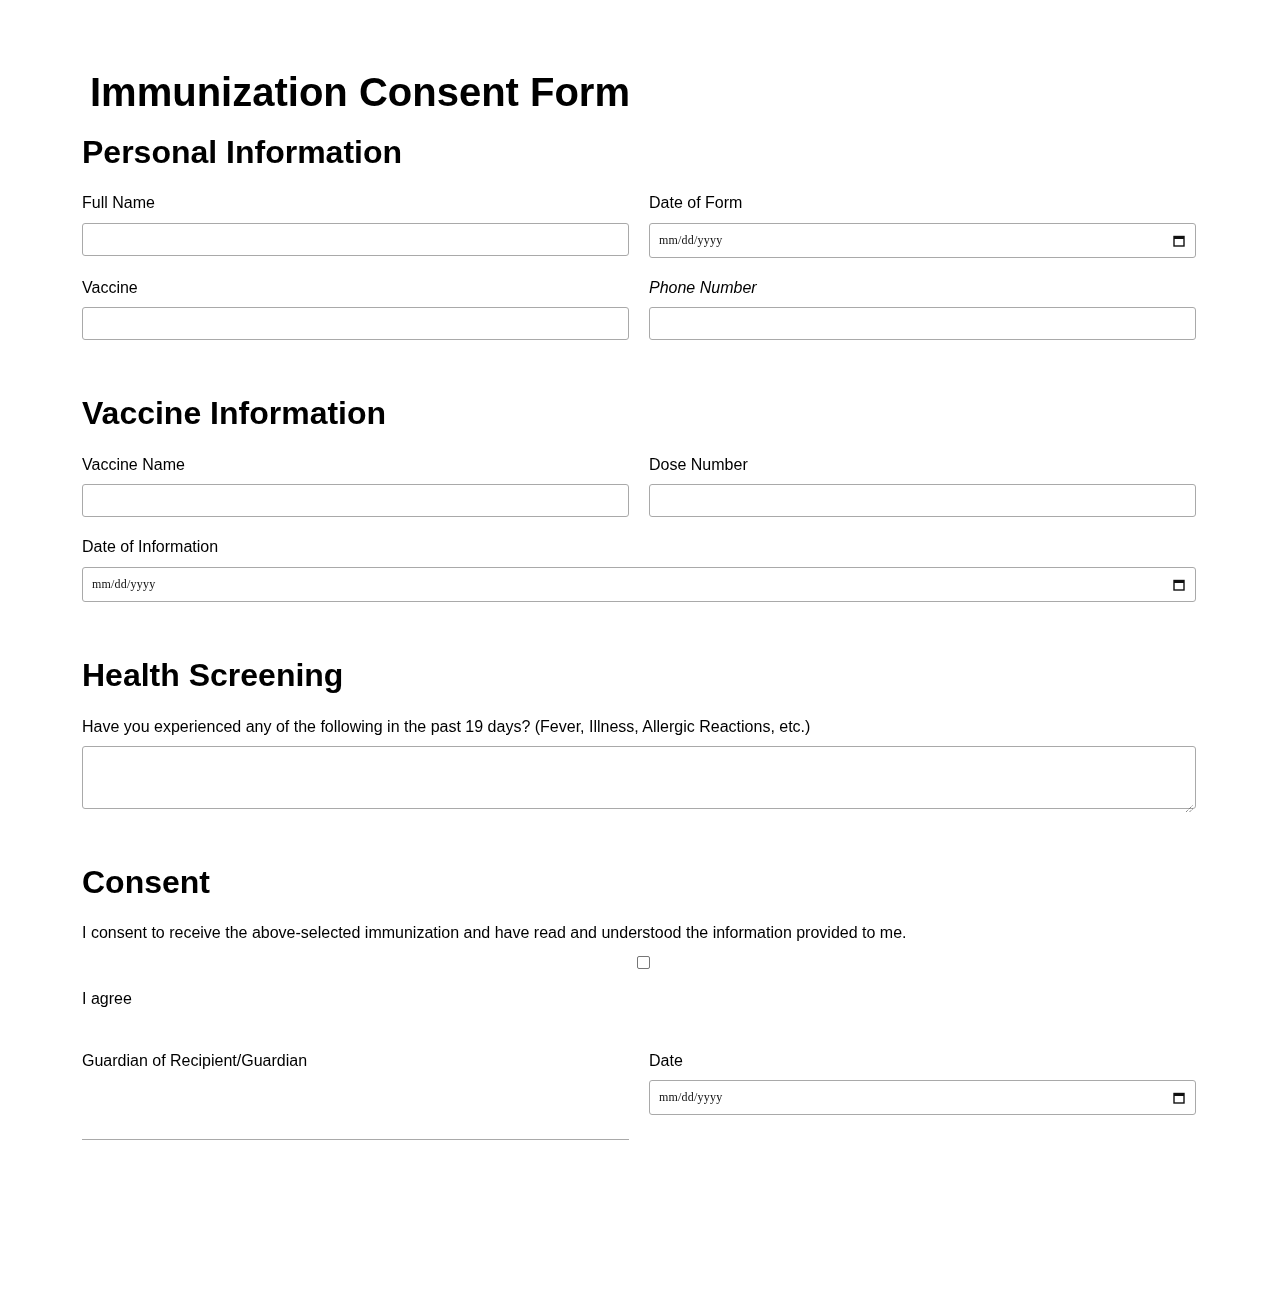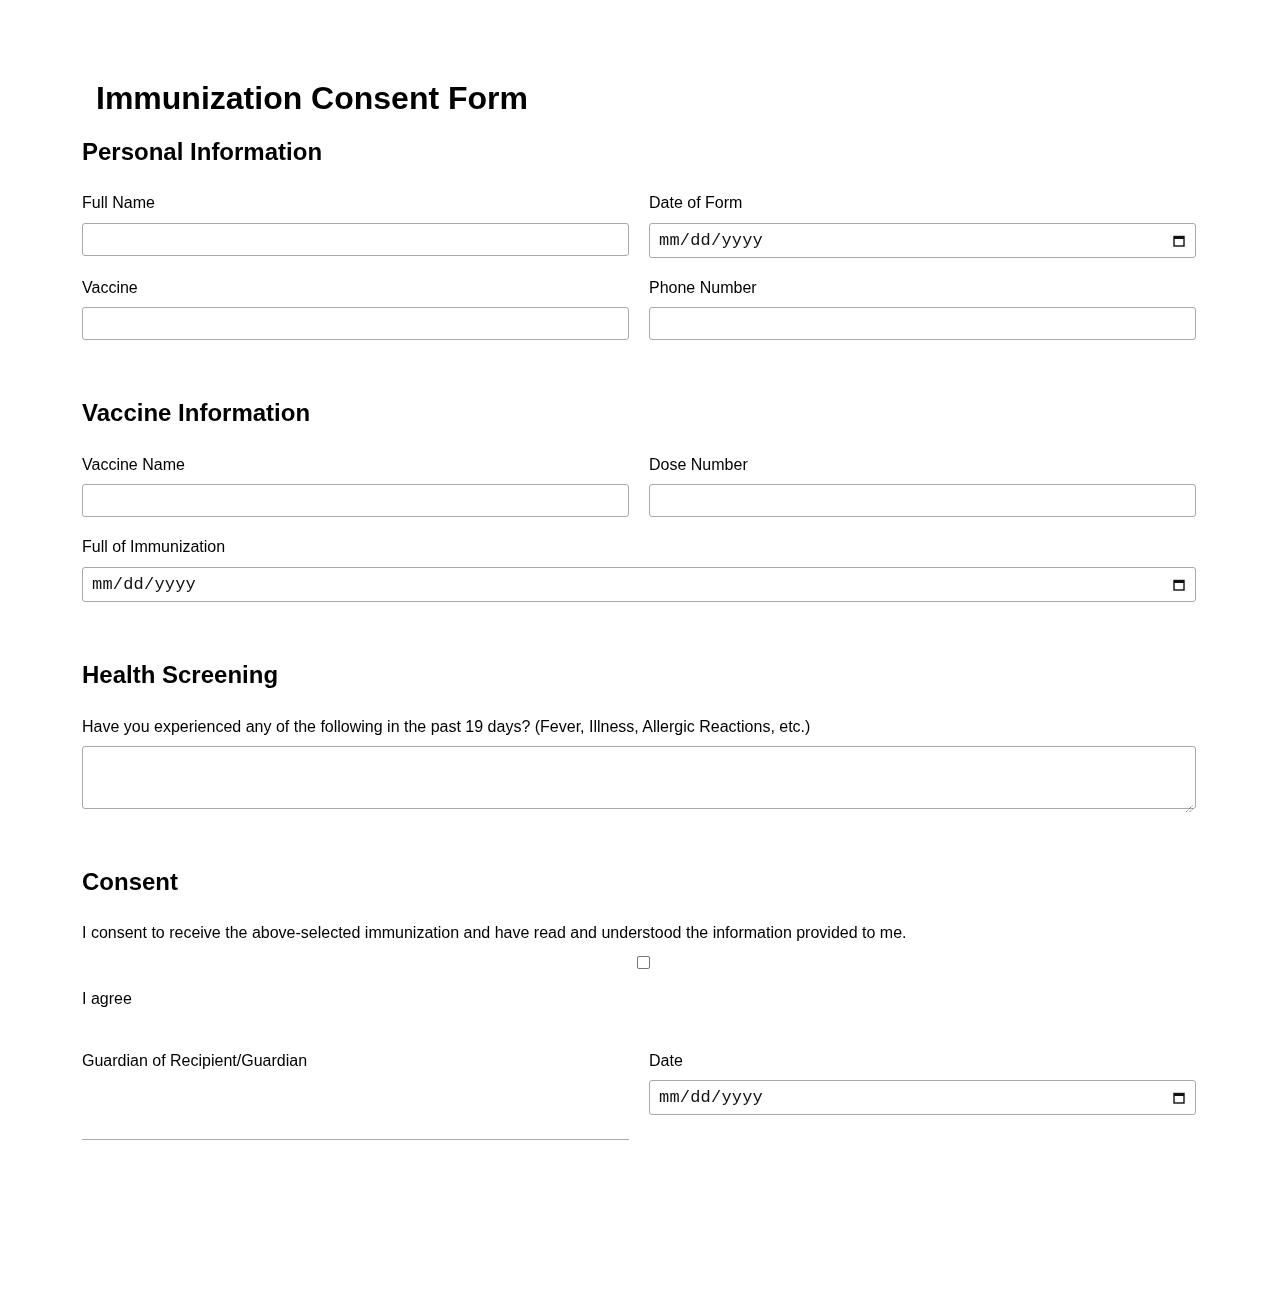--- a/index.html
+++ b/index.html
@@ -14,31 +14,31 @@
   }
   .page {
     position: absolute;
     left: 82px;
     top: 0;
     width: 1114px;
   }
   h1 {
     position: absolute;
     left: 0; top: 64px;
-    margin: 14px;
-    font-size: 32px;
+    margin: 8px;
+    font-size: 40px;
     font-weight: bold;
     line-height: 40px;
     white-space: nowrap;
   }
   h2 {
     position: absolute;
     left: 0;
     margin: 0;
-    font-size: 24px;
+    font-size: 32px;
     font-weight: bold;
     line-height: 30px;
     white-space: nowrap;
   }
   .label {
     position: absolute;
     font-size: 16px;
     line-height: 20px;
     white-space: nowrap;
   }
@@ -51,22 +51,22 @@
     width: 547px;
   }
   .field.date {
     height: 35px;
     display: flex;
     align-items: center;
     justify-content: space-between;
     padding: 0 10px 0 9px;
   }
   .date-text {
-    font-family: Liberation Mono, monospace;
-    font-size: 17px;
+    font-family: Liberation Serif, serif;
+    font-size: 12px;
     color: #111;
     letter-spacing: 0.2px;
   }
   .cal-icon {
     width: 12px;
     height: 12px;
     position: relative;
   }
   .cal-icon svg { display: block; }
   .col-left { left: 0; }
@@ -126,32 +126,32 @@
       <svg width="12" height="12" viewBox="0 0 12 12">
           <rect x="1" y="1.5" width="10" height="9.5" fill="none" stroke="#111" stroke-width="1.4"></rect>
           <rect x="1" y="1.5" width="10" height="2.5" fill="#111"></rect>
         </svg>
     </span>
   </div>
 
   <div class="label col-left" style="top:278px;">Vaccine</div>
   <div class="field col-left" style="top:307px;"></div>
 
-  <div class="label col-right" style="top:278px;">Phone Number</div>
+  <div class="label col-right" style="top:278px;font-style:italic;">Phone Number</div>
   <div class="field col-right" style="top:307px;"></div>
 
   <h2 style="top:398px;">Vaccine Information</h2>
 
   <div class="label col-left" style="top:455px;">Vaccine Name</div>
   <div class="field col-left" style="top:484px;"></div>
 
   <div class="label col-right" style="top:455px;">Dose Number</div>
   <div class="field col-right" style="top:484px;"></div>
 
-  <div class="label col-left" style="top:537px;">Full of Immunization</div>
+  <div class="label col-left" style="top:537px;">Date of Information</div>
   <div class="field date col-left full" style="top:567px;">
     <span class="date-text">mm/dd/yyyy</span>
     <span class="cal-icon">
       <svg width="12" height="12" viewBox="0 0 12 12">
           <rect x="1" y="1.5" width="10" height="9.5" fill="none" stroke="#111" stroke-width="1.4"></rect>
           <rect x="1" y="1.5" width="10" height="2.5" fill="#111"></rect>
         </svg>
     </span>
   </div>
 

